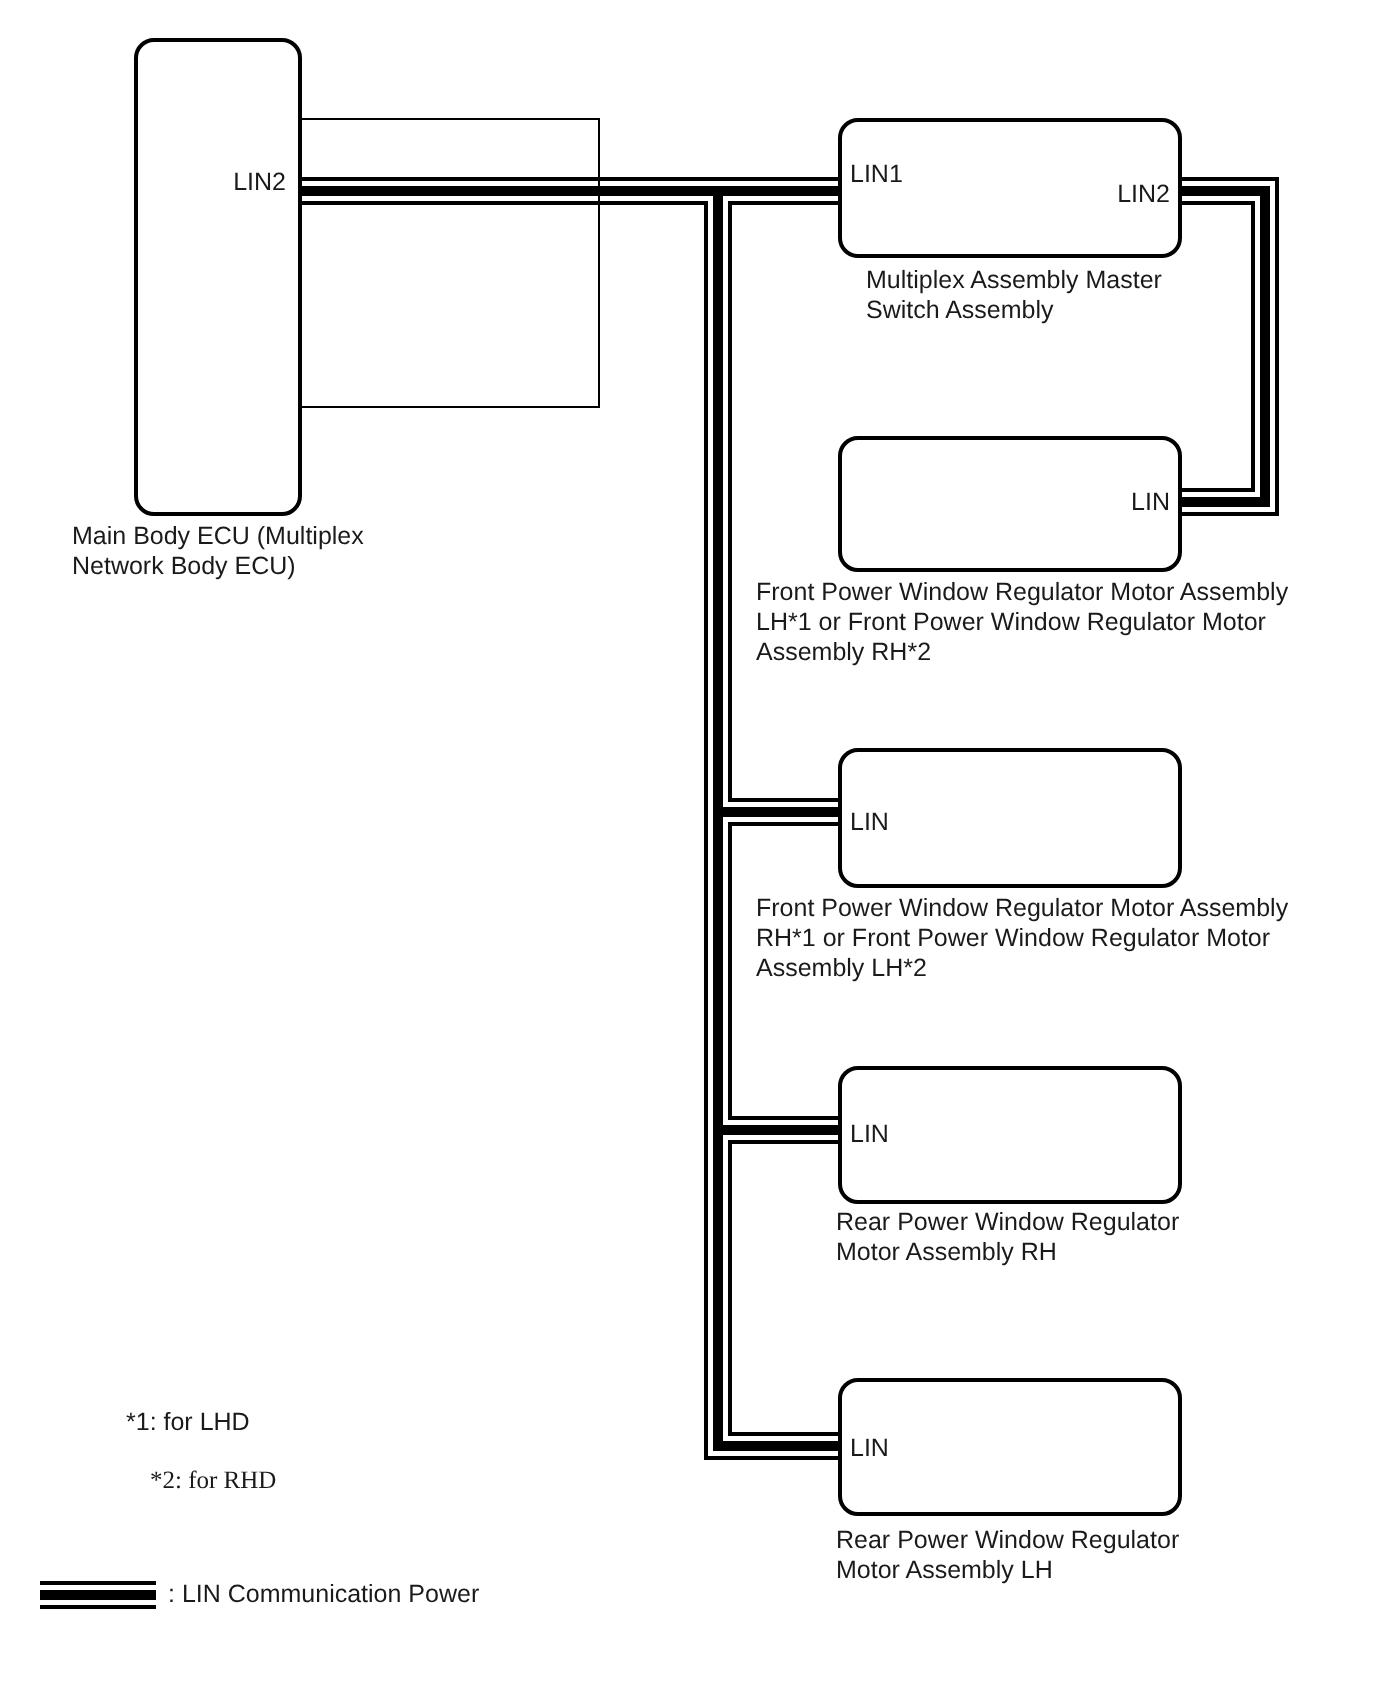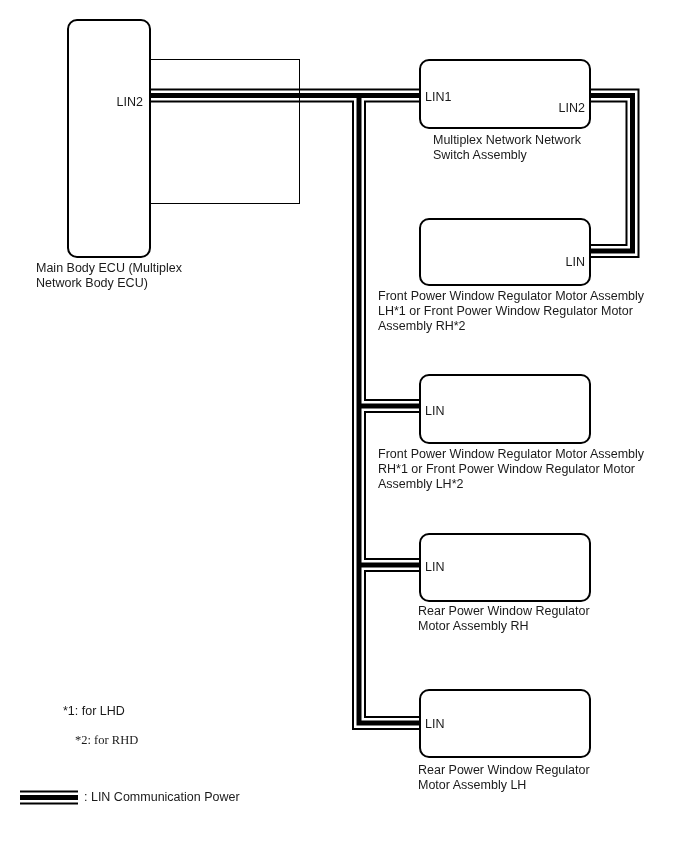--- a/index.html
+++ b/index.html
@@ -35,21 +35,21 @@
     border-width: 1px;
     border-radius: 0;
   }
   .txt {
     position: absolute;
     font-size: 12.5px;
     line-height: 15px;
     color: #1a1a1a;
     white-space: pre-line;
   }
-  .r { text-align: right; margin-top: 11px; }
+  .r { text-align: right; }
 </style>
 </head>
 <body>
 
 <div class="stage">
 
   <svg class="wires" width="688" height="852" viewBox="0 0 688 852">
     <defs>
       <path id="w-main" d="M149 95.5 H421"></path>
       <path id="w-right-loop" d="M589 95.5 H632.5 V251 H589"></path>
@@ -86,30 +86,30 @@
 
   <div class="box" style="left:67px; top:19px; width:84px; height:239px;"></div>
   <div class="box square" style="left:150px; top:59px; width:150px; height:145px;"></div>
   <div class="box" style="left:419px; top:59px; width:172px; height:70px;"></div>
   <div class="box" style="left:419px; top:218px; width:172px; height:68px;"></div>
   <div class="box" style="left:419px; top:374px; width:172px; height:70px;"></div>
   <div class="box" style="left:419px; top:533px; width:172px; height:69px;"></div>
   <div class="box" style="left:419px; top:689px; width:172px; height:69px;"></div>
 
   <div class="txt r" style="left:95px; top:84px; width:48px;">LIN2</div>
-  <div class="txt" style="left:425px; top:90px;">LIN1</div>
+  <div class="txt" style="left:425px; top:80px;">LIN1</div>
   <div class="txt r" style="left:537px; top:90px; width:48px;">LIN2</div>
   <div class="txt r" style="left:537px; top:244px; width:48px;">LIN</div>
   <div class="txt" style="left:425px; top:404px;">LIN</div>
   <div class="txt" style="left:425px; top:560px;">LIN</div>
   <div class="txt" style="left:425px; top:717px;">LIN</div>
 
   <div class="txt" style="left:36px; top:261px;">Main Body ECU (Multiplex
 Network Body ECU)</div>
-  <div class="txt" style="left:433px; top:133px;">Multiplex Network Network
+  <div class="txt" style="left:433px; top:133px;">Multiplex Assembly Master
 Switch Assembly</div>
   <div class="txt" style="left:378px; top:289px;">Front Power Window Regulator Motor Assembly
 LH*1 or Front Power Window Regulator Motor
 Assembly RH*2</div>
   <div class="txt" style="left:378px; top:447px;">Front Power Window Regulator Motor Assembly
 RH*1 or Front Power Window Regulator Motor
 Assembly LH*2</div>
   <div class="txt" style="left:418px; top:604px;">Rear Power Window Regulator
 Motor Assembly RH</div>
   <div class="txt" style="left:418px; top:763px;">Rear Power Window Regulator

